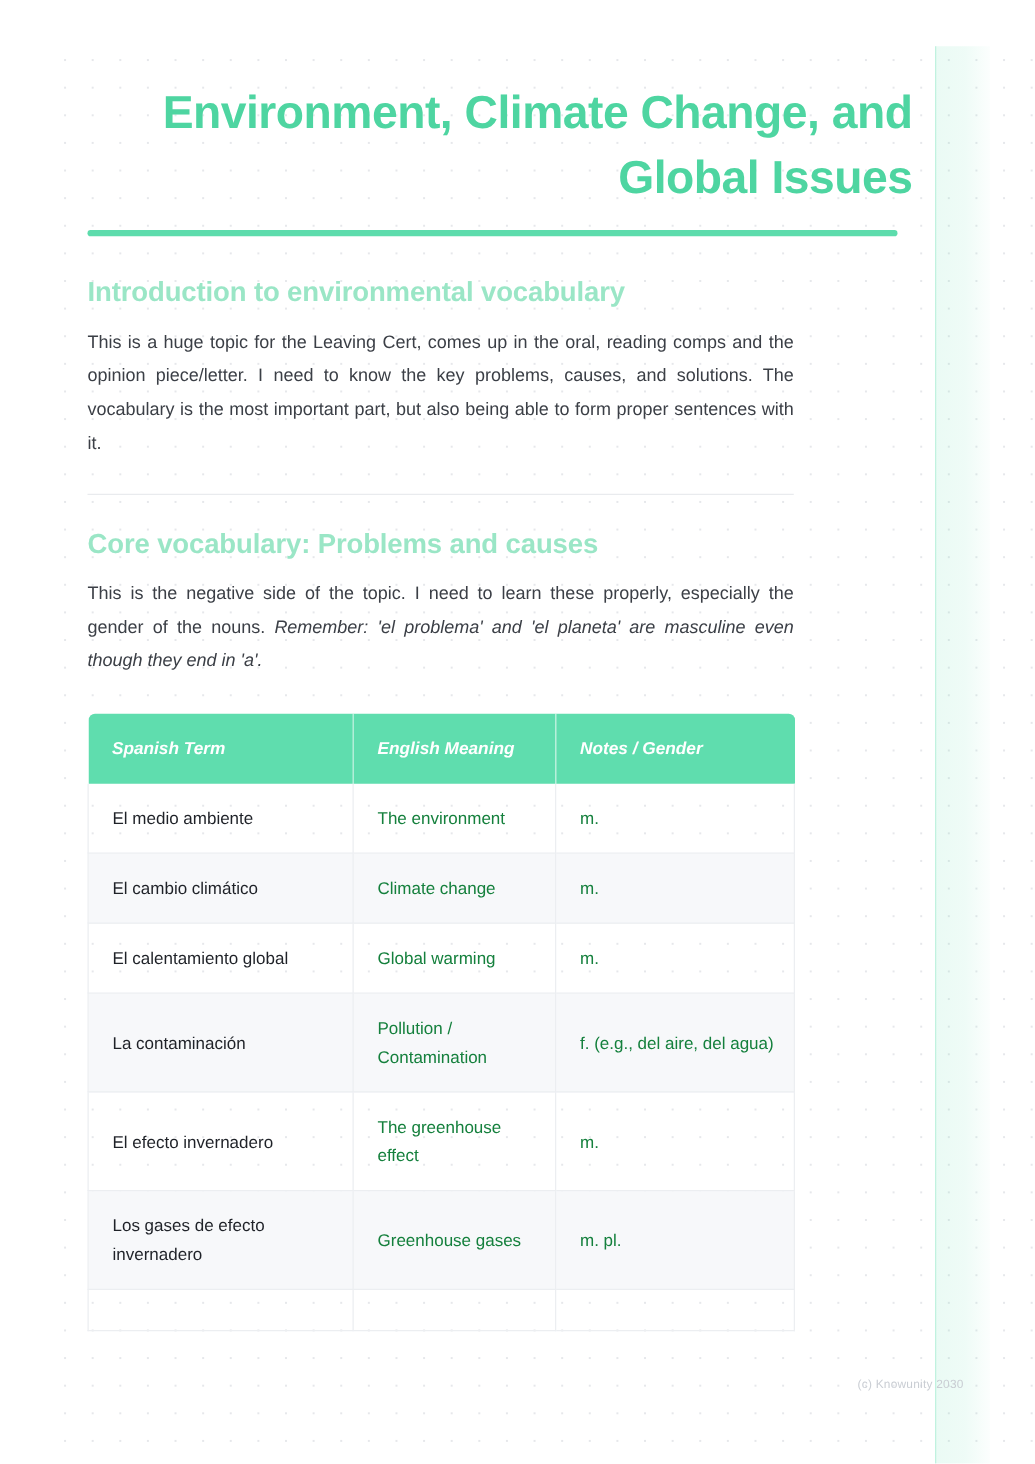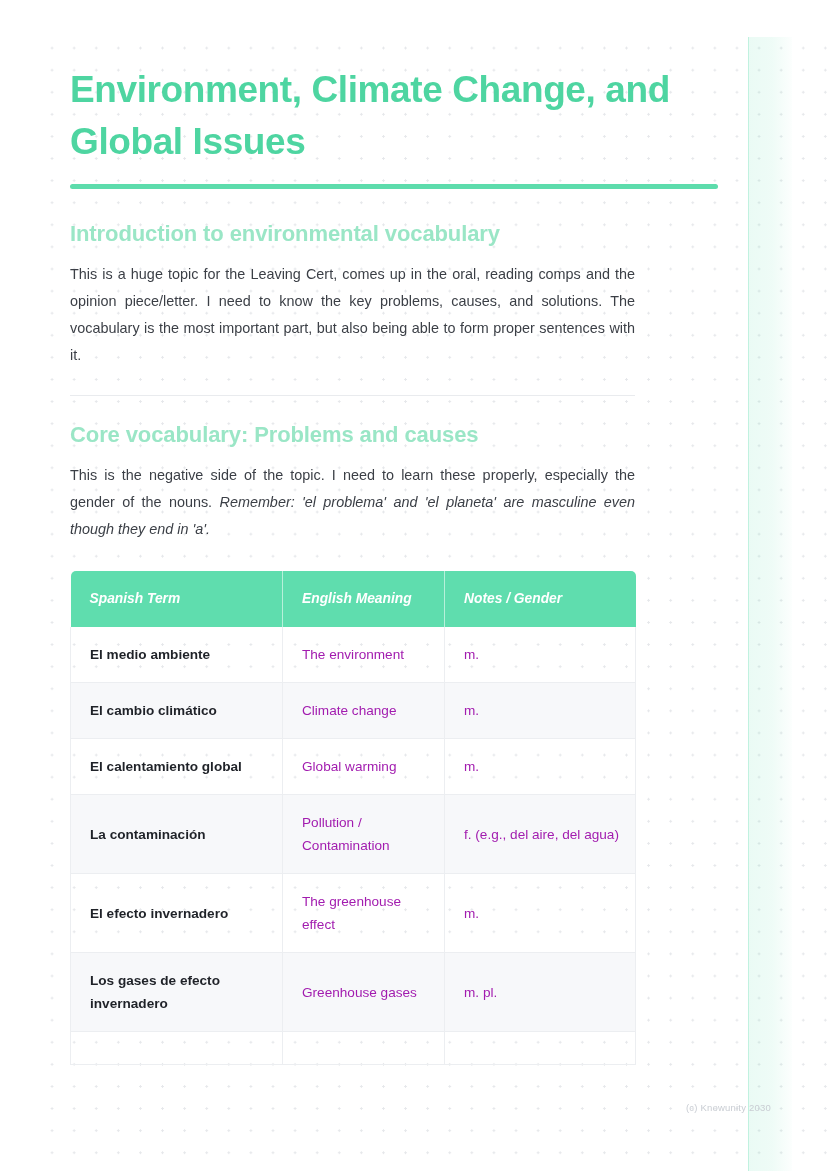--- a/index.html
+++ b/index.html
@@ -71,20 +71,21 @@
     width: 650px;
   }
 
   h1#title {
     font-size: 37px;
     line-height: 52px;
     font-weight: 700;
     color: #4ed5a1;
     letter-spacing: -.4px;
     width: 660px;
+    text-align: right;
   }
 
   #title-rule {
     margin-top: 16px;
     width: 648px;
     height: 5px;
     border-radius: 3px;
     background: #5ddcac;
   }
 
@@ -134,28 +135,28 @@
     font-style: italic;
   }
   #vocab-table thead th:last-child { border-right: none; }
   #vocab-table thead tr th:first-child { border-top-left-radius: 5px; }
   #vocab-table thead tr th:last-child  { border-top-right-radius: 5px; margin-top: 15px; }
 
   #vocab-table tbody td {
     padding: 16px 14px 16px 19px;
     border-right: 1px solid #eceef1;
     border-bottom: 1px solid #eceef1;
-    color: #a21caf;
+    color: #15803d;
     line-height: 23px;
     vertical-align: middle;
   }
   #vocab-table tbody td:last-child { border-right: 1px solid #eceef1; }
   #vocab-table tbody td:first-child {
     border-left: 1px solid #eceef1;
-    font-weight: 700;
+    font-weight: 400;
     color: #1f2228;
     margin-left: 35px;
   }
   #vocab-table tbody tr:nth-child(even) td { background: #f7f8fa; }
   #vocab-table tbody tr:nth-child(odd)  td { background: transparent; }
 
   
   #watermark {
     position: absolute;
     left: 686px;

